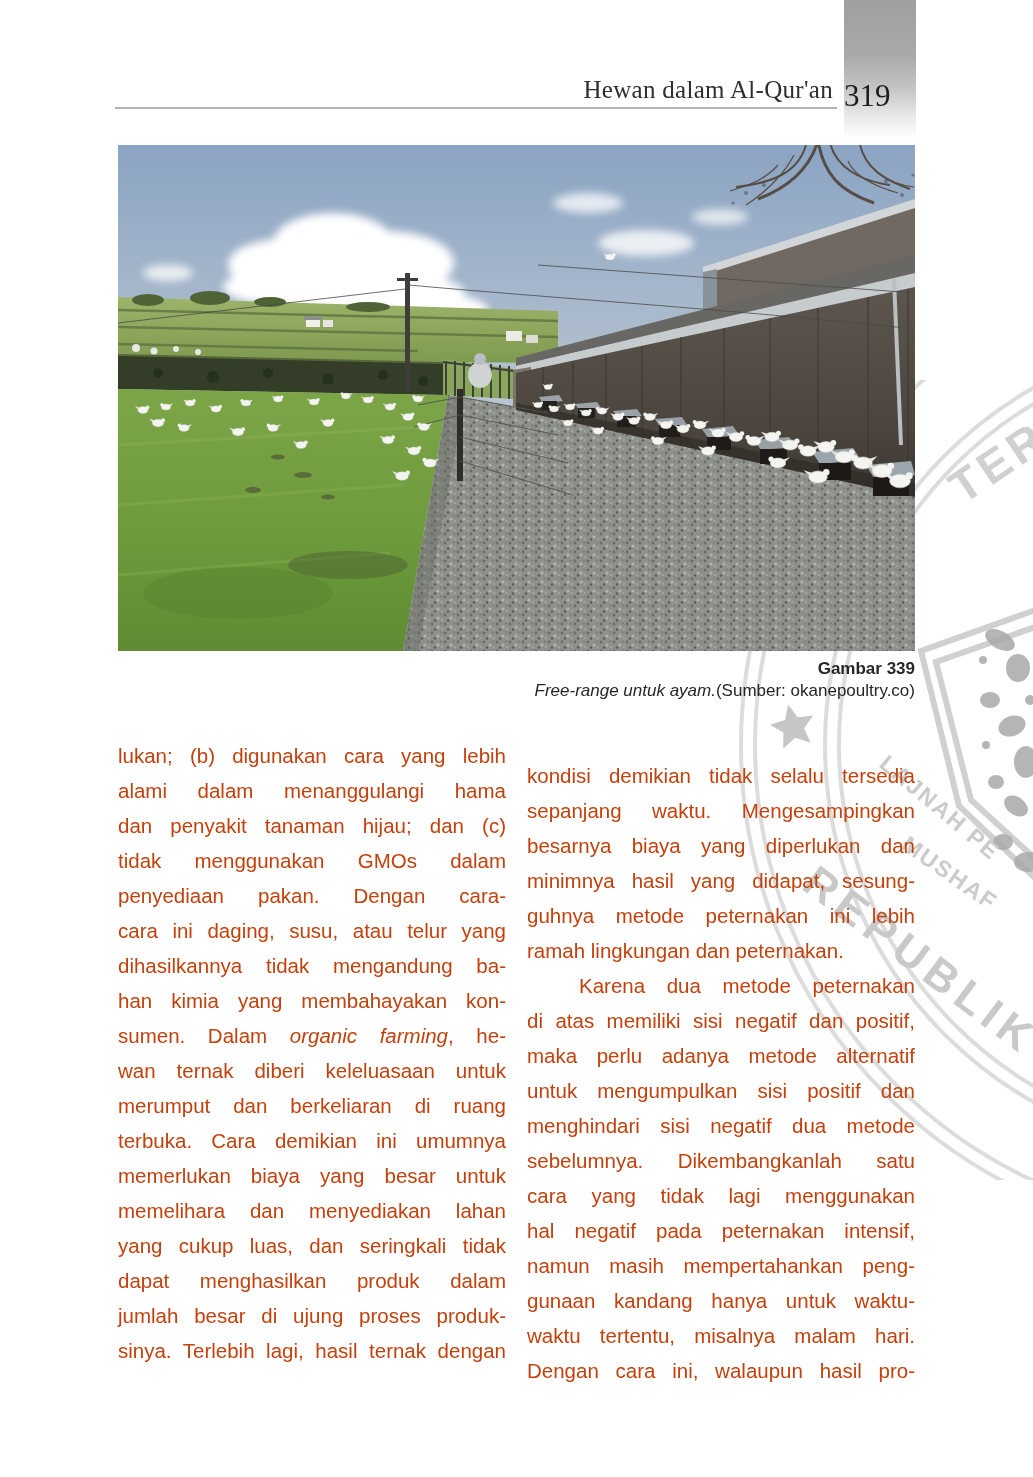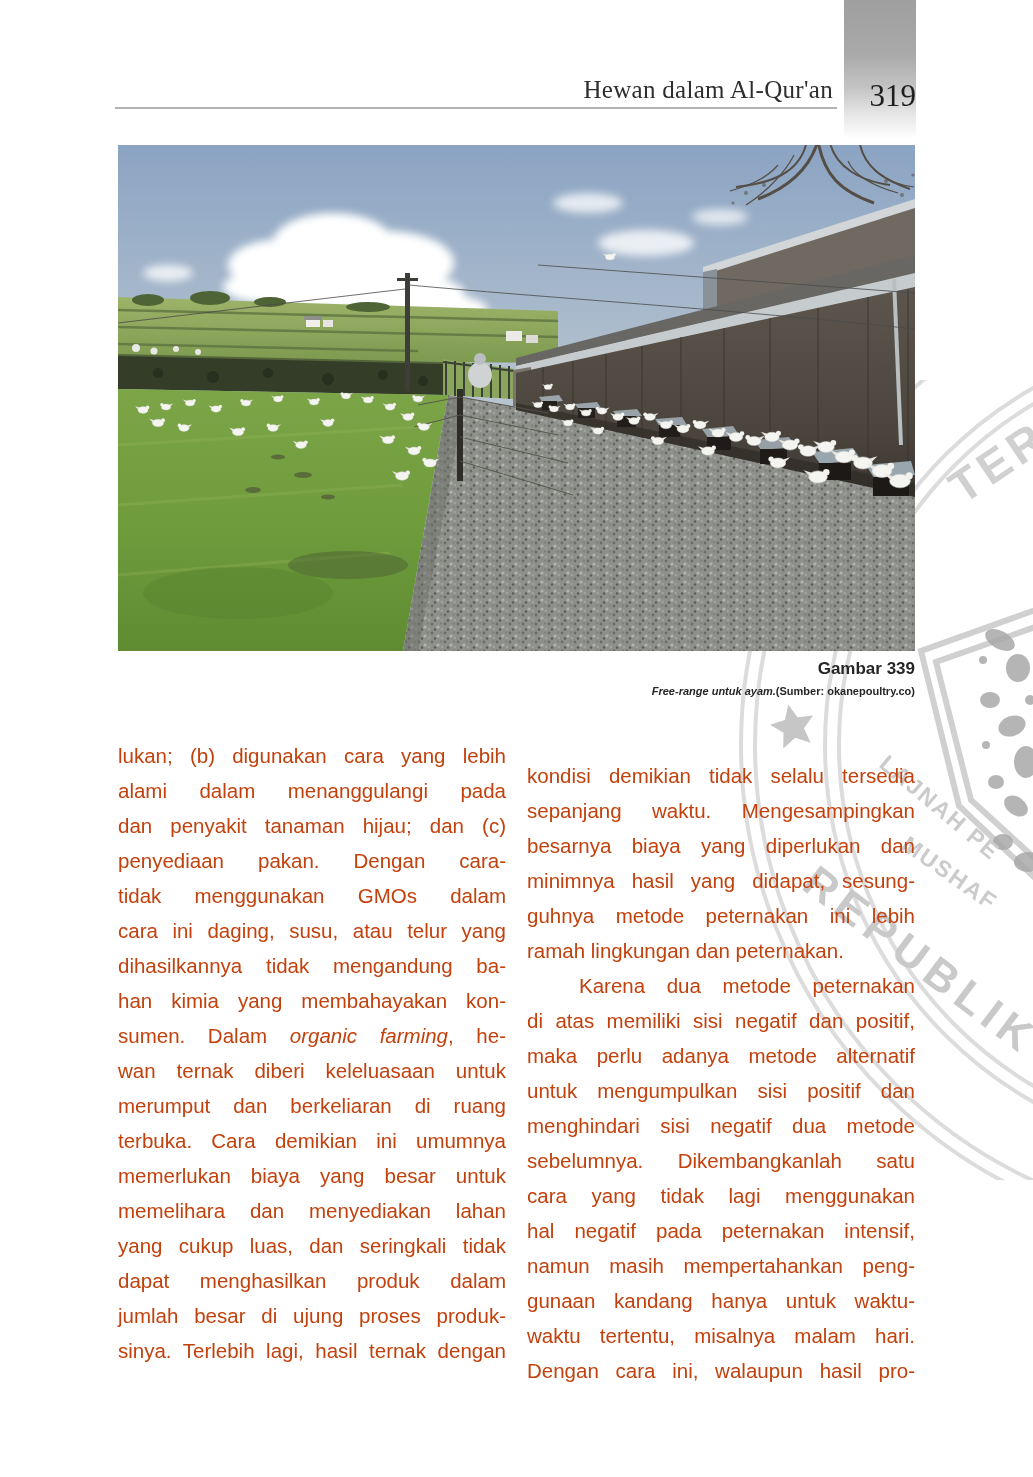--- a/index.html
+++ b/index.html
@@ -4,28 +4,28 @@
 <style>
   html,body{margin:0;padding:0;background:#e8e8e8;}
   #page{position:relative;width:1033px;height:1477px;margin:0 auto;background:#ffffff;overflow:hidden;
         font-family:"Liberation Sans",sans-serif;}
   
   .hdr-title{position:absolute;top:76px;right:200px;font-family:"Liberation Serif",serif;
              font-size:25px;color:#2e2e2e;letter-spacing:.3px;z-index:3;}
   .hdr-rule{position:absolute;top:107px;left:115px;width:722px;height:2px;background:#b3b3b3;z-index:3;}
   .pagenum-bar{position:absolute;top:0;left:844px;width:72px;height:142px;z-index:3;
       background:linear-gradient(#9f9f9f,#a9a9a9 38%,#c4c4c4 62%,#e9e9e9 82%,rgba(255,255,255,0) 98%);
-      display:flex;align-items:flex-end;justify-content:flex-end;}
+      display:flex;align-items:flex-end;justify-content:flex-start;}
   .pagenum{font-family:"Liberation Serif",serif;font-size:31px;color:#1d1d1d;padding-bottom:28px;}
   
   .photo{position:absolute;left:118px;top:145px;width:797px;height:506px;z-index:2;}
   
   .caption{position:absolute;left:118px;top:658px;width:797px;text-align:right;z-index:3;color:#262626;}
   .cap1{font-size:17px;font-weight:bold;line-height:22px;}
-  .cap2{font-size:11px;line-height:22px;font-weight:bold;}
+  .cap2{font-size:17px;line-height:22px;}
   .cap2 em{font-style:italic;}
   
   .col{position:absolute;top:738px;width:388px;z-index:3;color:#c2410c;font-size:20.5px;line-height:35px;}
   .col-left{left:118px;}
   .col-right{left:527px;margin-top:20px;}
   .tline{text-align:justify;text-align-last:justify;white-space:normal;}
   .tline em{font-style:italic;}
   .pend{text-align-last:left;}
   .indent{padding-left:52px;}
   
@@ -346,24 +346,24 @@
     </g>
   </svg>
 
   <div class="caption">
     <div class="cap1">Gambar 339</div>
     <div class="cap2"><em>Free-range untuk ayam.</em><span>(Sumber: okanepoultry.co)</span></div>
   </div>
 
   <div class="col col-left">
     <div class="tline">lukan; (b) digunakan cara yang lebih</div>
-    <div class="tline">alami dalam menanggulangi pada</div>
+    <div class="tline">alami dalam menanggulangi hama</div>
     <div class="tline">dan penyakit tanaman hijau; dan (c)</div>
+    <div class="tline">tidak menggunakan GMOs dalam</div>
     <div class="tline">penyediaan pakan. Dengan cara-</div>
-    <div class="tline">tidak menggunakan GMOs dalam</div>
     <div class="tline">cara ini daging, susu, atau telur yang</div>
     <div class="tline">dihasilkannya tidak mengandung ba-</div>
     <div class="tline">han kimia yang membahayakan kon-</div>
     <div class="tline"><span>sumen. Dalam </span><em>organic farming</em><span>, he-</span></div>
     <div class="tline">wan ternak diberi keleluasaan untuk</div>
     <div class="tline">merumput dan berkeliaran di ruang</div>
     <div class="tline">terbuka. Cara demikian ini umumnya</div>
     <div class="tline">memerlukan biaya yang besar untuk</div>
     <div class="tline">memelihara dan menyediakan lahan</div>
     <div class="tline">yang cukup luas, dan seringkali tidak</div>

